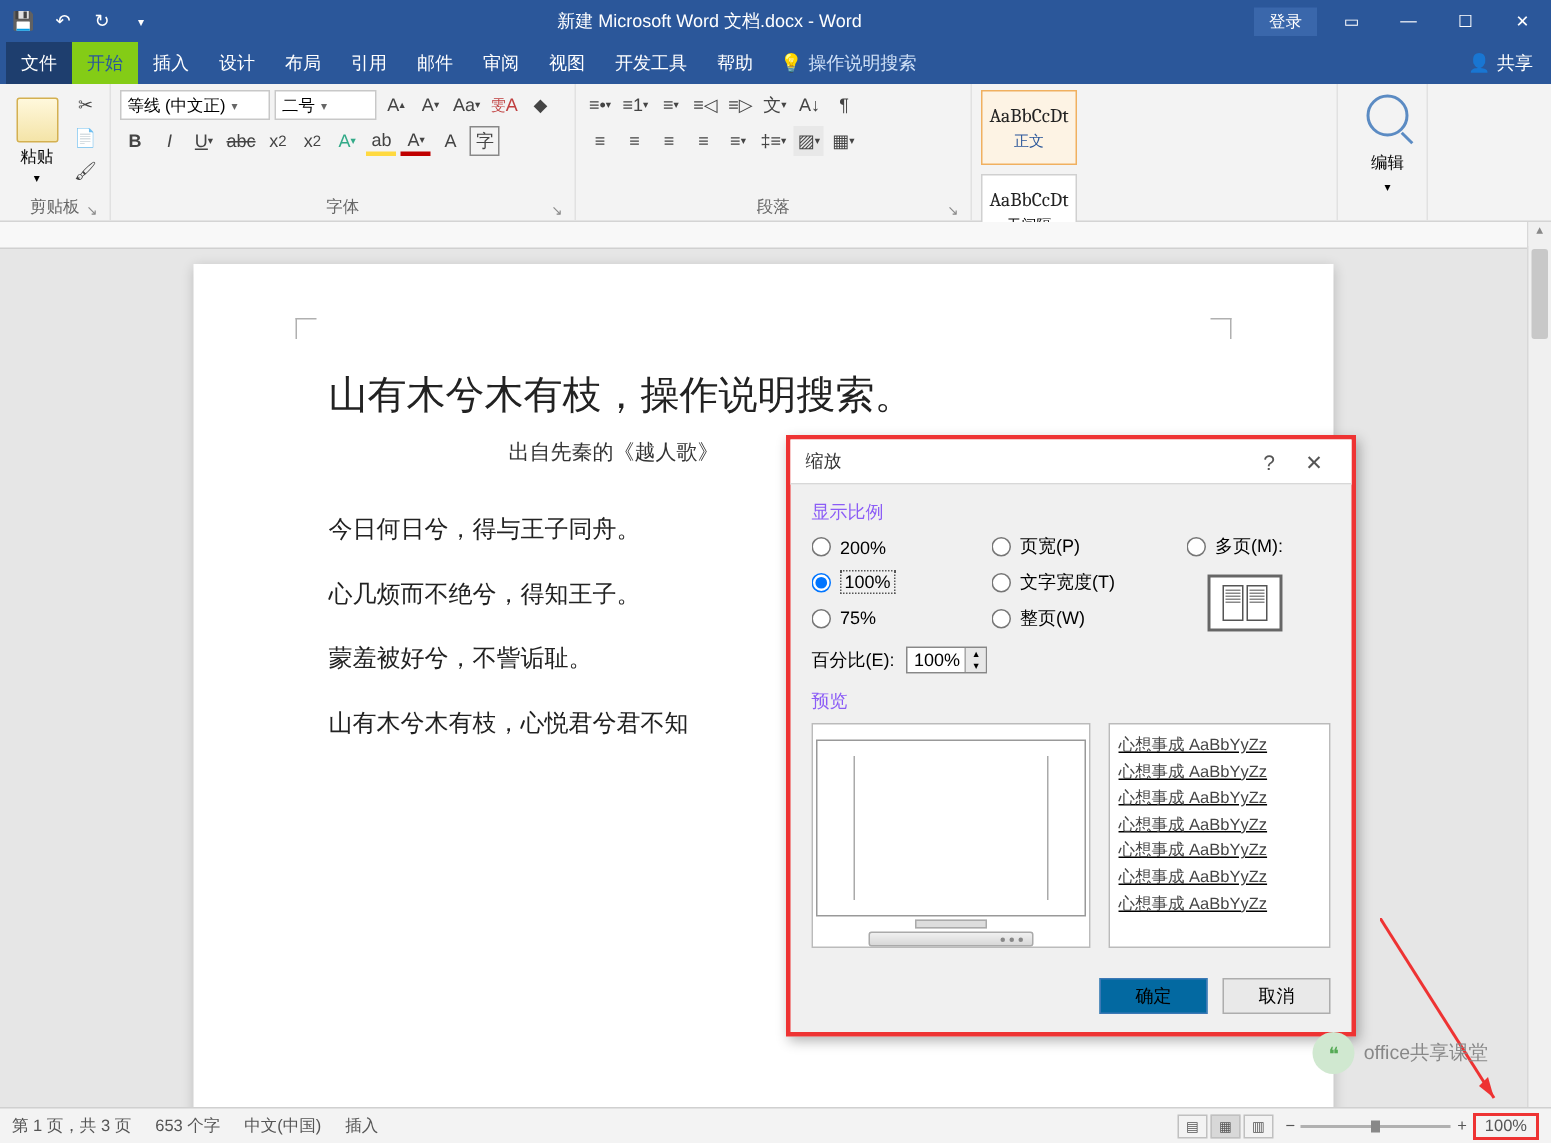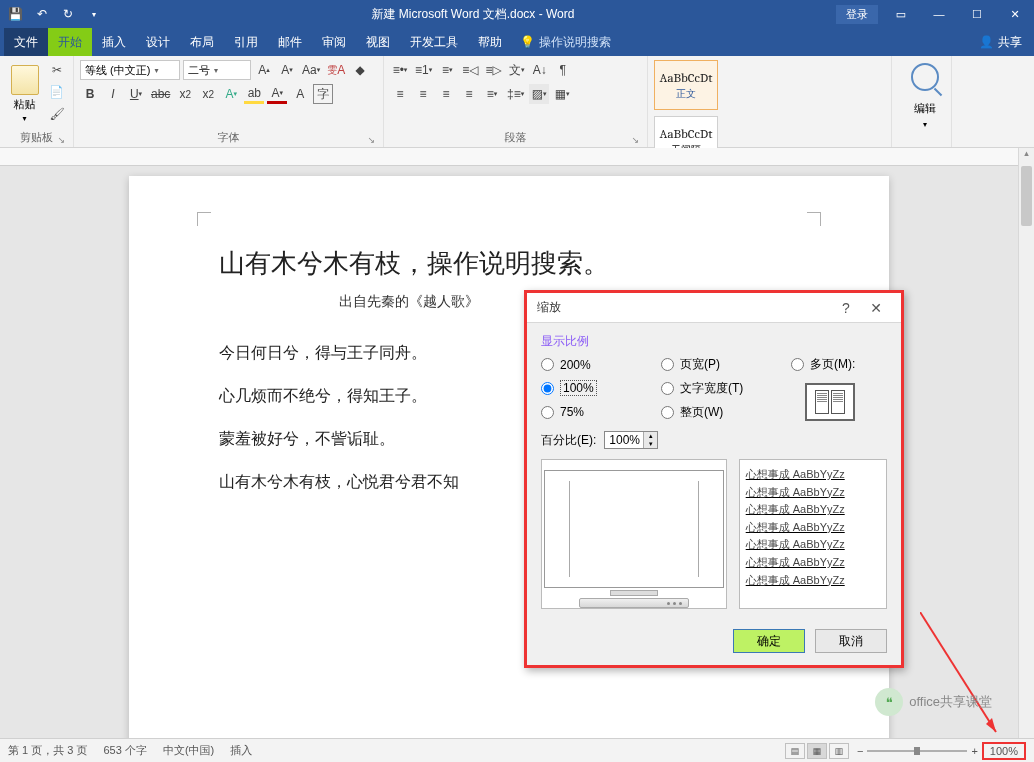--- a/index.html
+++ b/index.html
@@ -77,21 +77,21 @@
 .monitor .screen .mp { position: absolute; left: 24px; top: 10px; right: 24px; bottom: 10px; border-left: 1px solid #aaa; border-right: 1px solid #aaa; }
 .monitor .stand { width: 48px; height: 6px; background: #ddd; border: 1px solid #aaa; margin: 2px 0; }
 .monitor .base { width: 110px; height: 10px; border: 1px solid #aaa; background: linear-gradient(#f0f0f0,#d8d8d8); border-radius: 2px; display: flex; justify-content: flex-end; align-items: center; padding-right: 6px; }
 .monitor .base .led { width: 3px; height: 3px; background: #888; border-radius: 50%; margin-left: 3px; }
 .preview-text { width: 150px; border: 1px solid #bbb; background: #fff; padding: 6px; font-size: 11px; line-height: 1.6; font-family: SimSun, serif; color: #444; }
 .multi-page-icon { width: 50px; height: 38px; border: 2px solid #666; background: #fff; display: flex; align-items: center; justify-content: center; padding: 4px; margin-left: 14px; margin-top: 4px; }
 .multi-page-icon .pp { width: 14px; height: 24px; border: 1px solid #555; margin: 0 1px; display: flex; flex-direction: column; padding: 2px 1px; gap: 1px; }
 .multi-page-icon .pp div { height: 1px; background: #888; }
 .dlg-btns { display: flex; justify-content: flex-end; gap: 10px; padding: 10px 14px 12px; }
 .dlg-btns button { width: 72px; height: 24px; background: #e9e9e9; border: 1px solid #adadad; font-size: 12px; cursor: pointer; }
-.dlg-btns button.primary { border: 1px solid #3b78b5; background: #bef264; }
+.dlg-btns button.primary { border: 1px solid #3b78b5; background: #0369a1; }
 
 
 .statusbar { position: absolute; bottom: 0; left: 0; right: 0; height: 24px; background: #f3f3f3; border-top: 1px solid #d0d0d0; display: flex; align-items: center; font-size: 11px; color: #555; padding: 0 8px; }
 .statusbar .cell { margin-right: 16px; }
 .statusbar .spacer { flex: 1; }
 .statusbar .view-btns { display: flex; gap: 2px; margin-right: 8px; }
 .statusbar .view-btns .vb { width: 20px; height: 16px; border: 1px solid #c0c0c0; display: flex; align-items: center; justify-content: center; font-size: 9px; }
 .zoom-slider { display: flex; align-items: center; gap: 4px; }
 .zoom-slider .track { width: 100px; height: 2px; background: #b0b0b0; position: relative; }
 .zoom-slider .thumb { position: absolute; left: 50%; top: -3px; width: 6px; height: 8px; background: #888; transform: translateX(-50%); }
@@ -353,20 +353,21 @@
     <div class="pct-row">
       <span>百分比(E):</span>
       <div class="spinbox">
         <span>100%</span>
         <div class="spin-btns">
             <div>▴</div>
             <div>▾</div>
           </div>
       </div>
     </div>
+    <div class="dlg-section-lbl">预览</div>
     <div class="preview-row">
       <div class="monitor">
         <div class="screen">
             <div class="mp"></div>
           </div>
         <div class="stand"></div>
         <div class="base">
             <div class="led"></div>
             <div class="led"></div>
             <div class="led"></div>

